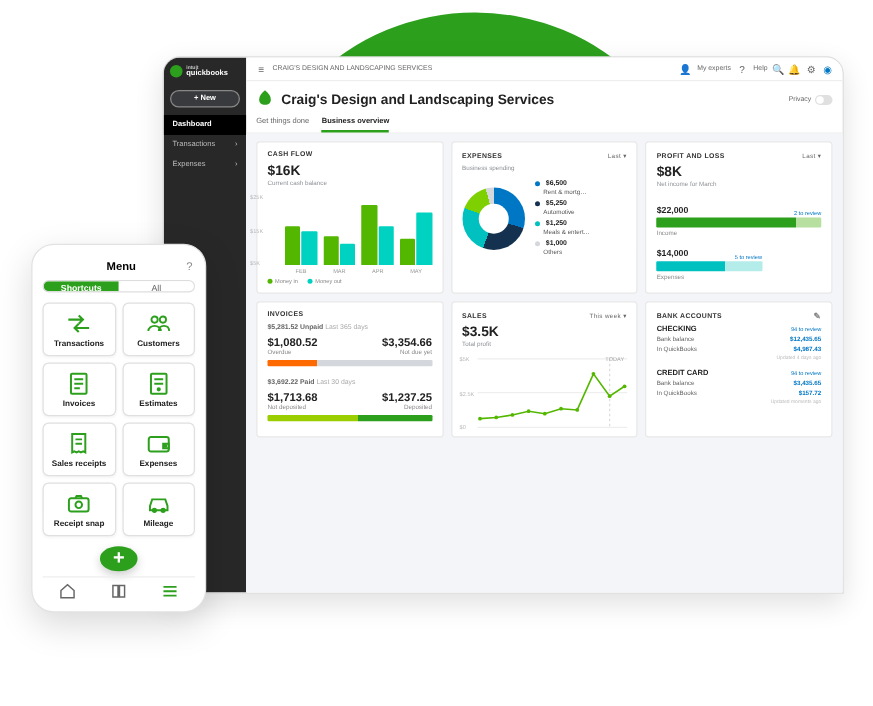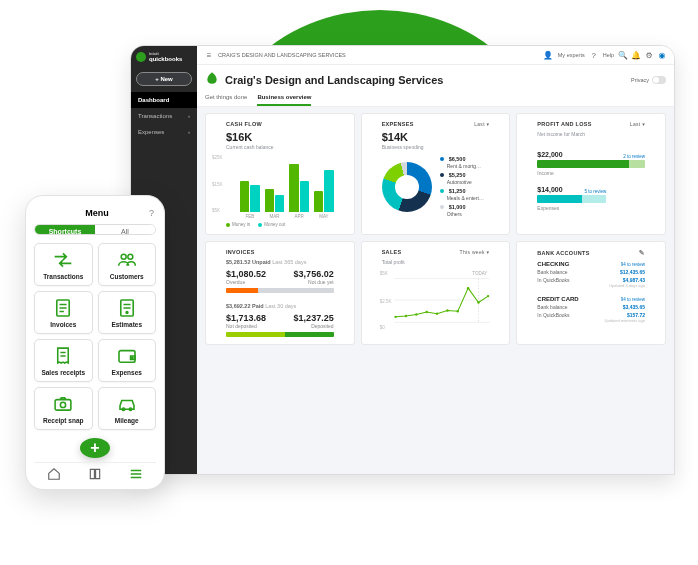--- a/index.html
+++ b/index.html
@@ -21,21 +21,21 @@
 .title-row { display: flex; align-items: center; gap: 6px; padding: 6px 8px 2px; }
 .leaf { color: #2ca01c; font-size: 13px; }
 .page-title { font-size: 11px; font-weight: 700; color: #222; }
 .priv { margin-left: auto; font-size: 5.5px; color: #666; display: flex; align-items: center; gap: 3px; }
 .switch { width: 14px; height: 8px; border-radius: 4px; background: #e0e0e0; position: relative; }
 .switch::after { content: ''; position: absolute; left: 1px; top: 1px; width: 6px; height: 6px; border-radius: 50%; background: #fff; }
 .tabs { display: flex; gap: 10px; padding: 0 8px; border-bottom: 1px solid #eee; font-size: 6px; }
 .tab { padding: 4px 0; color: #666; }
 .tab.active { color: #222; font-weight: 700; border-bottom: 2px solid #2ca01c; }
 .grid { flex: 1; padding: 6px 8px; display: grid; grid-template-columns: repeat(3, 1fr); grid-auto-rows: min-content; gap: 6px; background: #f4f5f8; }
-.card { background: #fff; border: 1px solid #e8e8e8; border-radius: 3px; padding: 7px 20px; }
+.card { background: #fff; border: 1px solid #e8e8e8; border-radius: 3px; padding: 7px 8px; }
 .card-hdr { display: flex; align-items: center; justify-content: space-between; font-size: 5.5px; font-weight: 700; letter-spacing: .3px; color: #333; margin-bottom: 4px; }
 .sel { font-size: 5px; font-weight: 400; color: #666; }
 .big { font-size: 11px; font-weight: 700; color: #222; }
 .sub { font-size: 5px; color: #8d9096; margin-top: 1px; }
 .bars { display: flex; align-items: flex-end; gap: 5px; height: 52px; margin-top: 10px; position: relative; }
 .ytick { position: absolute; left: -14px; font-size: 4.5px; color: #bbb; }
 .barcol { flex: 1; display: flex; align-items: flex-end; gap: 1px; height: 100%; }
 .bar { flex: 1; border-radius: 1px 1px 0 0; }
 .xlabels { display: flex; gap: 5px; font-size: 4.5px; color: #999; margin-top: 2px; }
 .xlabels span { flex: 1; text-align: center; }
@@ -188,21 +188,20 @@
           <span><span class="ldot" style="background:#53b700"></span><span>Money in</span></span>
           <span><span class="ldot" style="background:#00d2c1"></span><span>Money out</span></span>
         </div>
       </div>
 
       <div class="card">
         <div class="card-hdr">
               <span>EXPENSES</span>
               <span class="sel"><span>Last</span> ▾</span>
             </div>
-        <div class="big">$14K</div>
         <div class="sub">Business spending</div>
         <div class="donut-wrap">
           <div class="donut"></div>
           <div class="dlist">
             <div class="row">
                   <span class="ldot" style="background:#0077c5"></span>
                   <span class="dval">$6,500</span>
                 </div>
             <div class="row" style="margin-top:-2px">
                   <span style="width:4px"></span>
@@ -234,20 +233,21 @@
                 </div>
           </div>
         </div>
       </div>
 
       <div class="card">
         <div class="card-hdr">
               <span>PROFIT AND LOSS</span>
               <span class="sel"><span>Last</span> ▾</span>
             </div>
+        <div class="big">$8K</div>
         <div class="sub">Net income for March</div>
         <div class="pl-row" style="margin-top:14px">
           <div style="display:flex;justify-content:space-between;align-items:flex-end">
             <span class="pl-val">$22,000</span>
           </div>
           <div class="pl-bar" style="background:linear-gradient(90deg,#2ca01c 85%,#b7e0a0 85%);width:100%">
                 <span class="rev-badge">2 to review</span>
               </div>
           <span class="pl-lbl">Income</span>
         </div>
@@ -262,21 +262,21 @@
         </div>
       </div>
 
       <div class="card">
         <div class="card-hdr">
               <span>INVOICES</span>
             </div>
         <div class="inv-top"><b>$5,281.52 Unpaid</b> <span style="color:#aaa">Last 365 days</span></div>
         <div class="inv-row">
               <span class="inv-amt">$1,080.52</span>
-              <span class="inv-amt">$3,756.02</span>
+              <span class="inv-amt">$3,354.66</span>
             </div>
         <div class="inv-row" style="margin-top:0">
               <span class="inv-lbl">Overdue</span>
               <span class="inv-lbl">Not due yet</span>
             </div>
         <div class="inv-bar" style="background:linear-gradient(90deg,#ff6a00 30%,#d4d7dc 30%)"></div>
         <div class="inv-top" style="margin-top:10px"><b>$3,692.22 Paid</b> <span style="color:#aaa">Last 30 days</span></div>
         <div class="inv-row">
               <span class="inv-amt">$1,713.68</span>
               <span class="inv-amt">$1,237.25</span>
@@ -286,20 +286,21 @@
               <span class="inv-lbl">Deposited</span>
             </div>
         <div class="inv-bar" style="background:linear-gradient(90deg,#9bce00 55%,#2ca01c 55%)"></div>
       </div>
 
       <div class="card">
         <div class="card-hdr">
               <span>SALES</span>
               <span class="sel"><span>This week</span> ▾</span>
             </div>
+        <div class="big">$3.5K</div>
         <div class="sub">Total profit</div>
         <div class="line-chart">
           <span class="today">TODAY</span>
           <span class="ytick" style="left:-2px;top:-2px">$5K</span>
           <span class="ytick" style="left:-2px;top:48%">$2.5K</span>
           <span class="ytick" style="left:-2px;bottom:-2px">$0</span>
           <svg viewBox="0 0 120 55" style="margin-left:12px;width:calc(100% - 12px)">
             <line x1="0" y1="55" x2="120" y2="55" stroke="#eee"></line>
             <line x1="0" y1="27" x2="120" y2="27" stroke="#eee"></line>
             <line x1="0" y1="0" x2="120" y2="0" stroke="#eee"></line>

